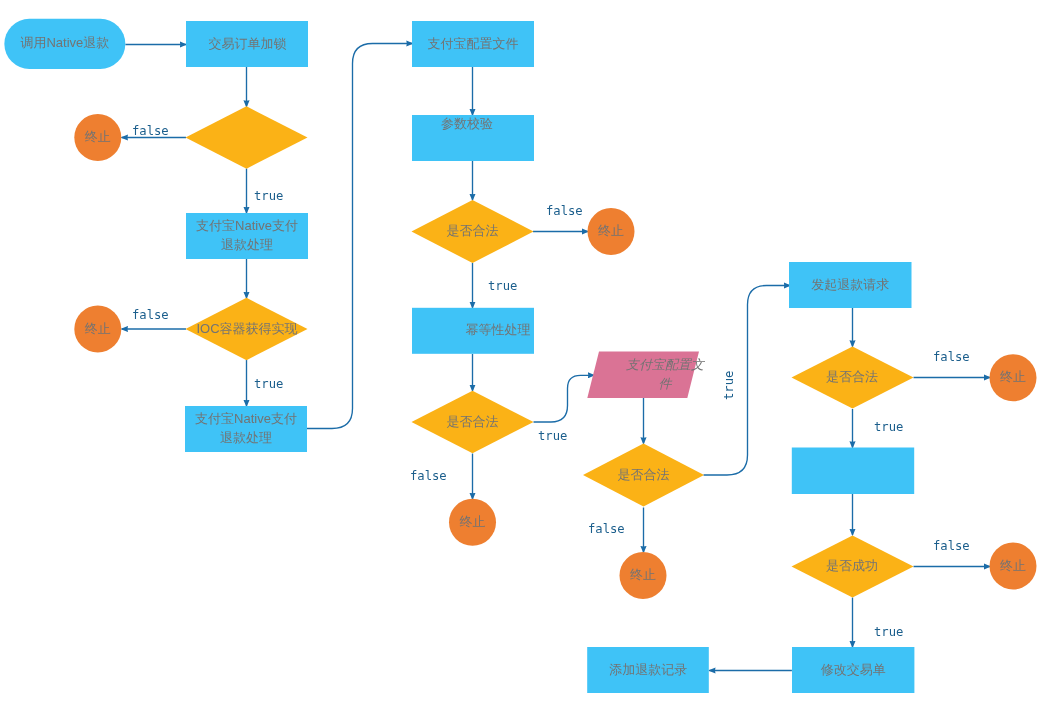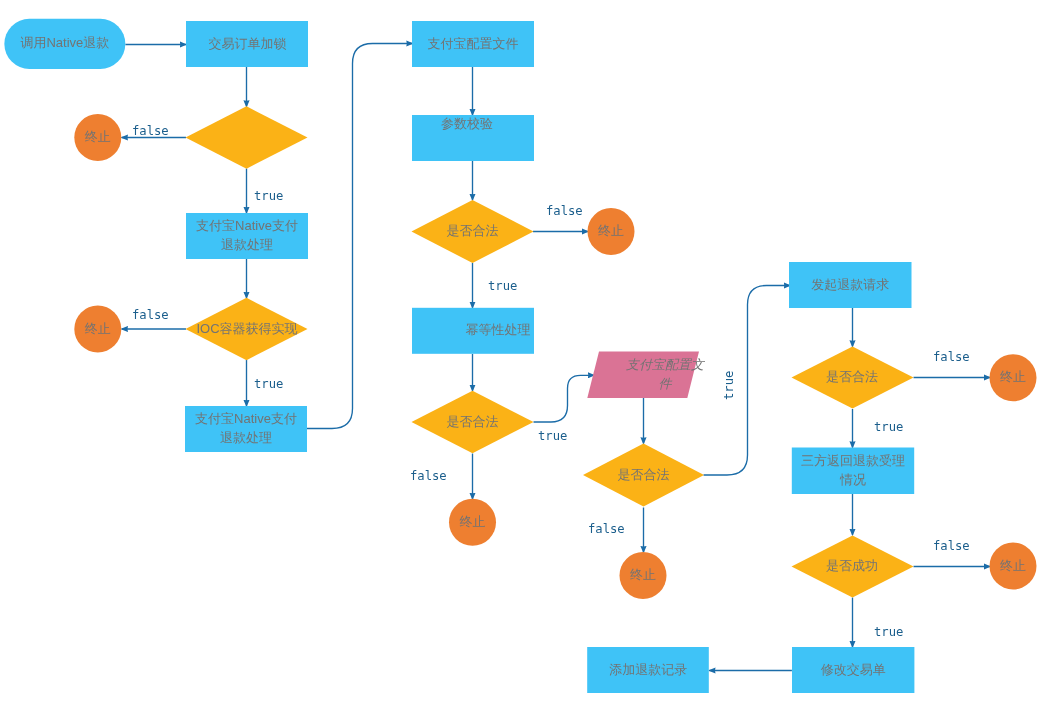--- a/index.html
+++ b/index.html
@@ -105,21 +105,20 @@
   <div class="nodetext" style="left:411.5px;top:391px;width:122px;height:62.5px;">是否合法</div>
   <div class="nodetext" style="left:449px;top:498.8px;width:47px;height:47px;">终止</div>
 
   <div class="nodetext" style="left:623px;top:351.6px;width:84px;height:46.5px;font-style:italic;">支付宝配置文件</div>
   <div class="nodetext" style="left:583.5px;top:443.5px;width:120px;height:63.5px;">是否合法</div>
   <div class="nodetext" style="left:619.5px;top:552px;width:47px;height:47px;">终止</div>
 
   <div class="nodetext" style="left:789px;top:262px;width:122.5px;height:46px;">发起退款请求</div>
   <div class="nodetext" style="left:790.5px;top:346.5px;width:123px;height:62.5px;">是否合法</div>
   <div class="nodetext" style="left:989.5px;top:354.3px;width:47px;height:47px;">终止</div>
-  <div class="nodetext" style="left:798px;top:447.5px;width:110px;height:46.5px;">三方返回退款受理情况</div>
   <div class="nodetext" style="left:790.5px;top:535px;width:123px;height:62.5px;">是否成功</div>
   <div class="nodetext" style="left:989.5px;top:542.5px;width:47px;height:47px;">终止</div>
   <div class="nodetext" style="left:792px;top:647px;width:122.4px;height:46px;">修改交易单</div>
   <div class="nodetext" style="left:587.2px;top:647px;width:122px;height:46px;">添加退款记录</div>
 
   <div class="edgelabel" style="left:132px;top:125px;">false</div>
   <div class="edgelabel" style="left:254px;top:189.5px;">true</div>
   <div class="edgelabel" style="left:132px;top:309px;">false</div>
   <div class="edgelabel" style="left:254px;top:377.5px;">true</div>
   <div class="edgelabel" style="left:546px;top:204.5px;">false</div>

